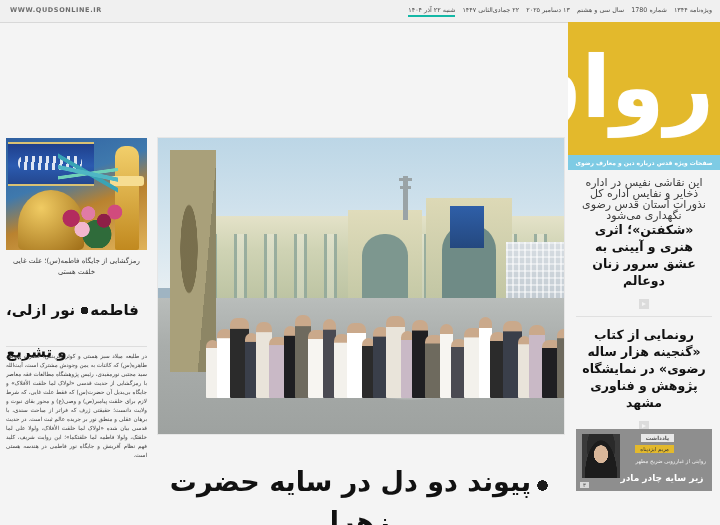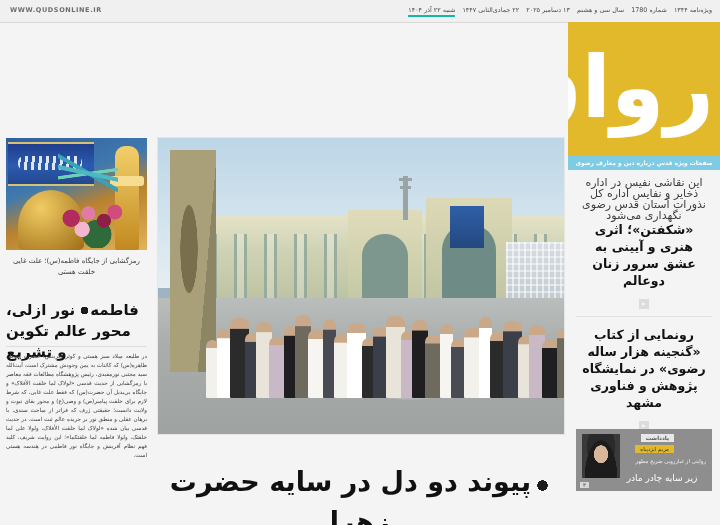--- a/index.html
+++ b/index.html
@@ -79,21 +79,21 @@
   .note-author{
     position:absolute;right:38px;top:16px;background:#e3b92c;color:#333;
     font-size:5.4px;padding:1px 5px;
   }
   .note-desc{
     position:absolute;right:6px;top:28px;width:88px;
     font-size:5.4px;line-height:8px;color:#f1f1f1;text-align:right;
   }
   .note-title{
     position:absolute;right:6px;top:44px;width:88px;
-    font-size:9px;font-weight:normal;color:#ffffff;text-align:center;
+    font-size:9px;font-weight:bold;color:#ffffff;text-align:center;
   }
   .note-photo{
     position:absolute;left:6px;top:5px;width:38px;height:44px;
     background:#e3b92c;overflow:hidden;
   }
   .nb-face{position:absolute;left:0;top:0;width:38px;height:44px;
     background:
       radial-gradient(ellipse at 50% 46%, #d9b79a 0 26%, rgba(0,0,0,0) 27%),
       radial-gradient(ellipse at 50% 100%, #1c1c1c 0 60%, rgba(0,0,0,0) 61%),
       radial-gradient(ellipse at 50% 30%, #2a2a2a 0 52%, rgba(0,0,0,0) 53%),
@@ -260,21 +260,21 @@
       <div class="lcp-sky"></div>
       <div class="lcp-dome"></div>
       <div class="lcp-minaret"></div>
       <div class="lcp-banner"></div>
       <div class="lcp-leaves"></div>
       <div class="lcp-flowers"></div>
     </div>
     <div class="lc-kicker">رمزگشایی از جایگاه فاطمه(س)؛ علت غایی خلقت هستی</div>
     <div class="lc-title">
       <span>فاطمه</span><span class="seal seal-sm"></span><span>نور ازلی،</span><br>
-      <span>محور عالم تکوین</span><br>
+      <br>
       <span>و تشریع</span>
     </div>
     <div class="lc-divider"></div>
     <div class="lc-body">در طلیعه میلاد سبز هستی و کوثر آفرینش، حضرت صدیقه طاهره‌(س) که کائنات به یمن وجودش مشترک است، آیت‌الله سید مجتبی نورمفیدی، رئیس پژوهشگاه مطالعات فقه معاصر با رمزگشایی از حدیث قدسی «لولاک لما خلقت الأفلاک» و جایگاه بی‌بدیل آن حضرت(س) که فقط علت غایی، که شرط لازم برای خلقت پیامبر(ص) و وصی(ع) و محور بقای نبوت و ولایت دانست؛ حقیقتی ژرف که فراتر از مباحث سندی، با برهان عقلی و منطق نور بر جریده عالم ثبت است. در حدیث قدسی بیان شده «لولاک لما خلقت الأفلاک، ولولا علی لما خلقتک، ولولا فاطمه لما خلقتکما»؛ این روایت شریف، کلید فهم نظام آفرینش و جایگاه نور فاطمی در هندسه هستی است.</div>
   </div>
 
   <div class="mainphoto">
     <div class="mp-sky"></div>
     <div class="mp-shrine"></div>
     <div class="mp-arches"></div>

